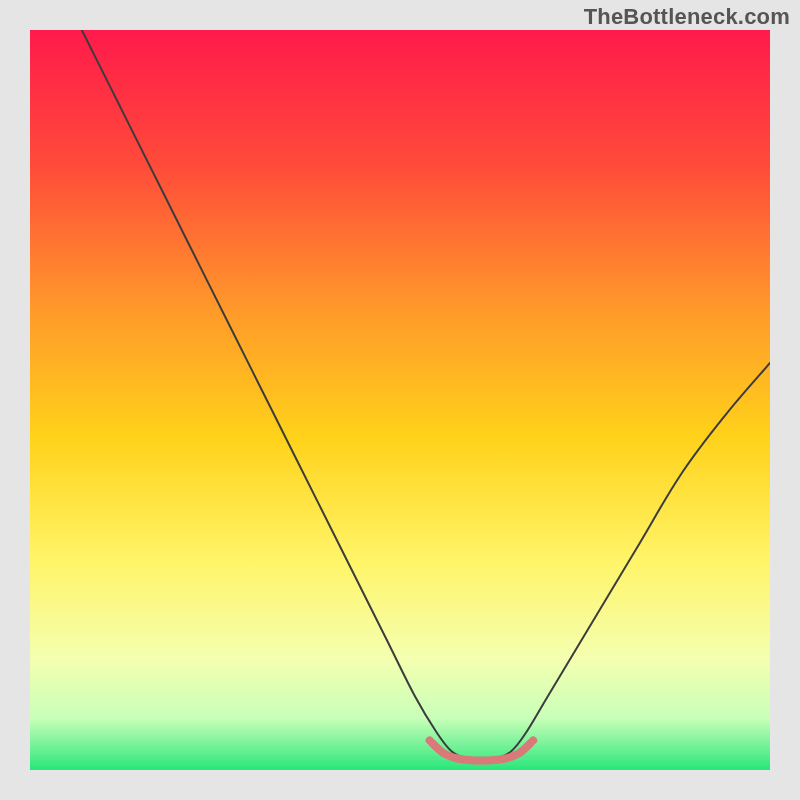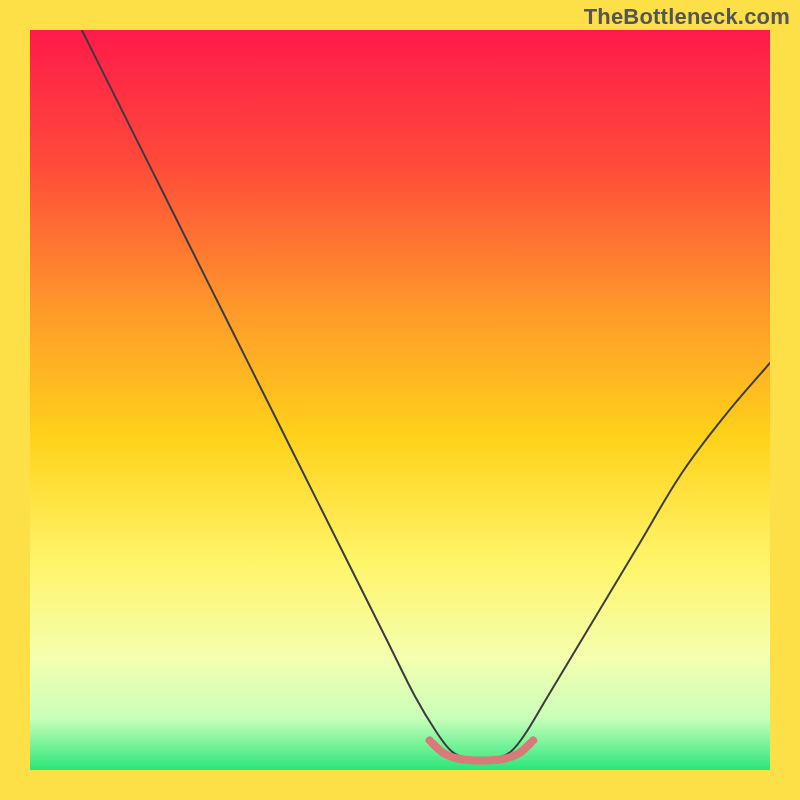--- a/index.html
+++ b/index.html
@@ -8,21 +8,21 @@
     width: 800px;
     height: 800px;
     background: #000;
     overflow: hidden;
     font-family: Arial, Helvetica, sans-serif;
   }
   .frame {
     position: relative;
     width: 800px;
     height: 800px;
-    background: #fde047;
+    background: #e5e5e5;
   }
   .plot {
     position: absolute;
     left: 30px;
     top: 30px;
     width: 740px;
     height: 740px;
   }
   .watermark {
     position: absolute;

